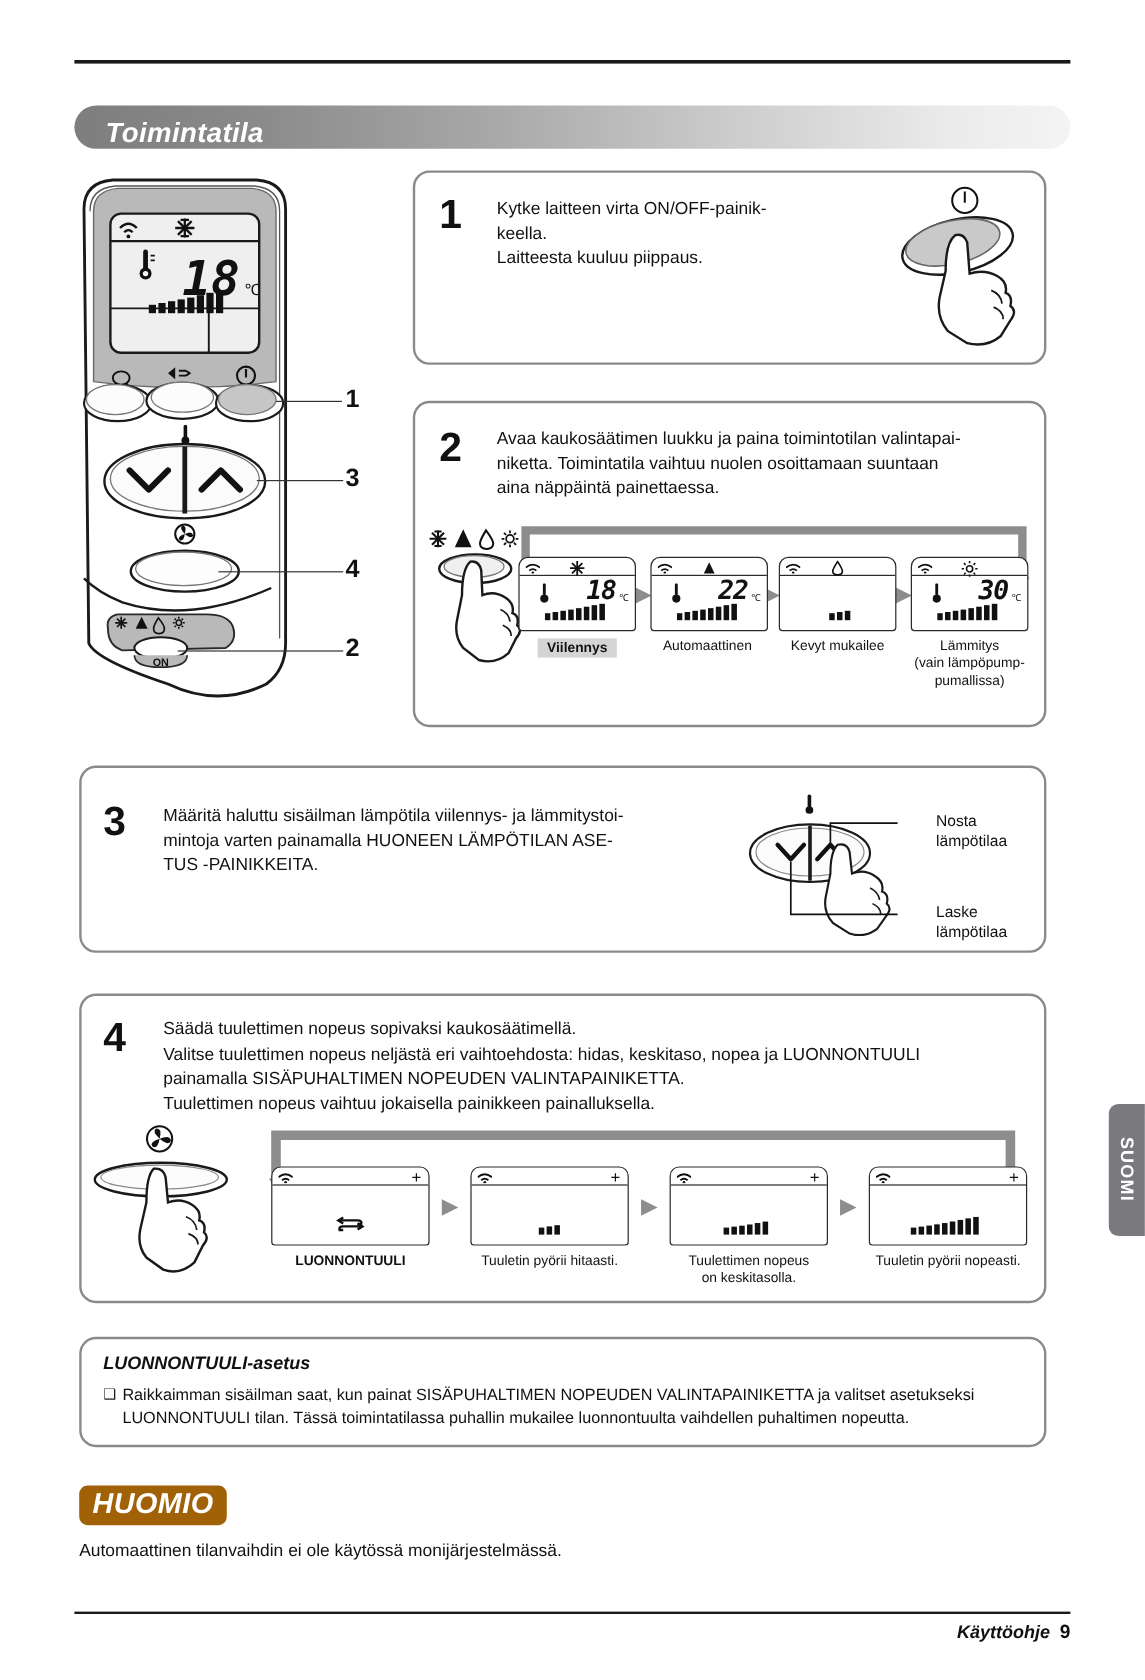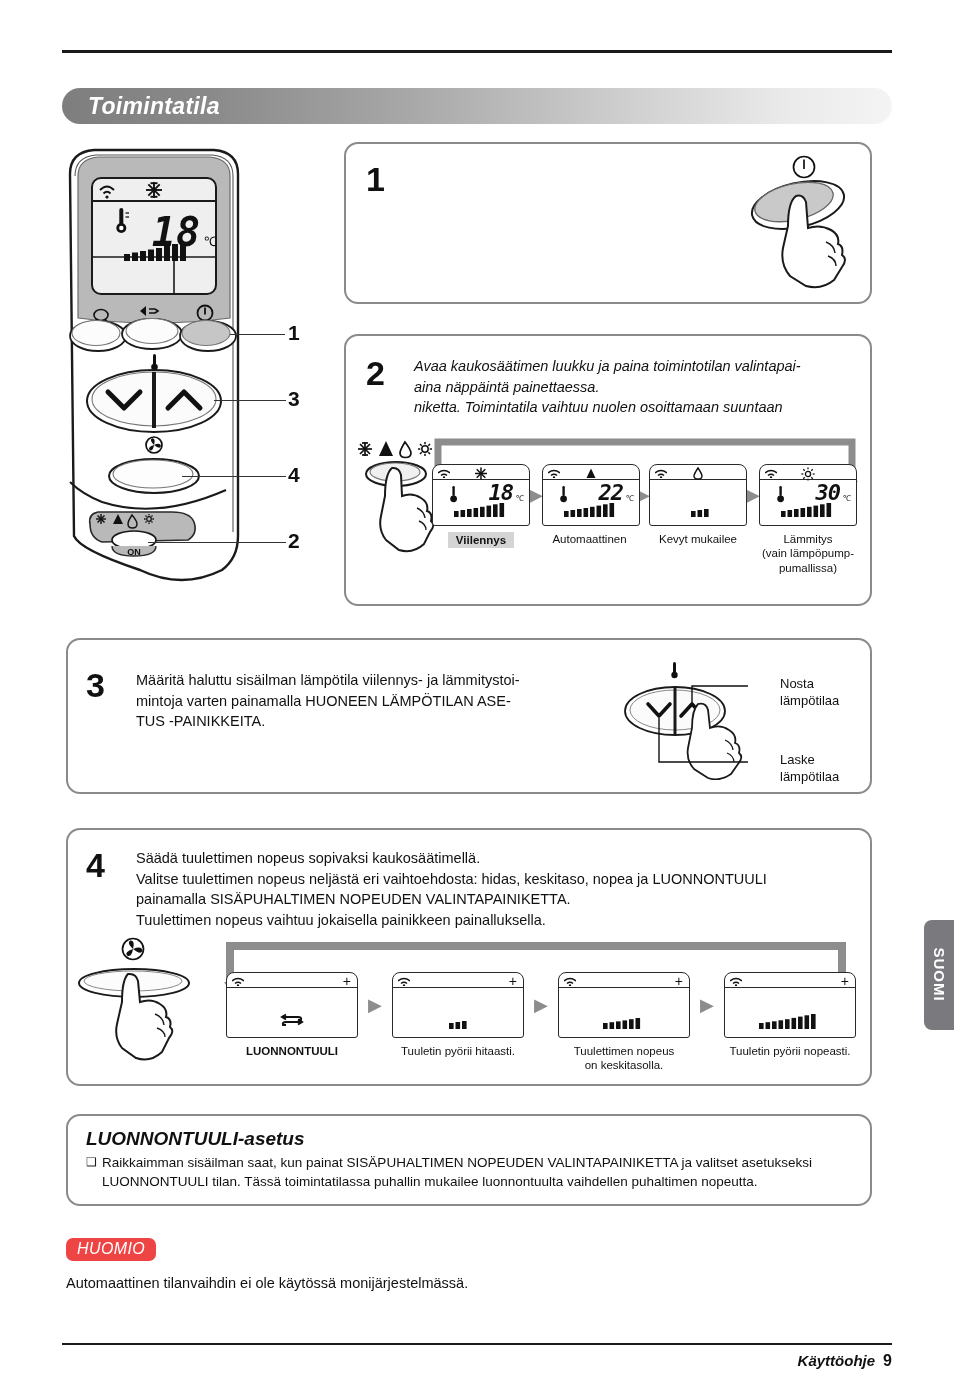--- a/index.html
+++ b/index.html
@@ -34,21 +34,21 @@
     border-top: 3px solid #1a1a1a;
   }
 
   
   .title-bar {
     position: absolute;
     left: 62px; top: 88px;
     width: 830px; height: 36px;
     border-radius: 18px;
     background: linear-gradient(to right, #7e7e7e 0%, #8a8a8a 18%, #a8a8a8 42%, #cfcfcf 68%, #ebebeb 88%, #f4f4f4 100%);
-    display: flex; align-items: center;
+    display: flex; align-items: flex-end;
   }
   .title-text {
     color: #ffffff;
     font-style: italic;
     font-weight: bold;
     font-size: 23px;
     padding-left: 26px;
     letter-spacing: .3px;
   }
 
@@ -138,32 +138,32 @@
   .callout-line {
     position: absolute;
     border-top: 1.6px solid #333;
   }
 
   
   .note-text { font-size: 13px; color: #111; line-height: 1.3; }
 
   
   .tip-title {
-    font-weight: bold; font-style: italic; font-size: 19px; color: #111;
+    font-weight: bold; font-style: italic; font-size: 15px; color: #111;
   }
   .tip-body { font-size: 13.5px; line-height: 1.38; color:#111; }
 
   
   .huomio-badge {
     display: inline-block;
-    background: #ef4444;
+    background: #a16207;
     color: #fff;
-    font-weight: normal;
+    font-weight: bold;
     font-style: italic;
-    font-size: 16px;
+    font-size: 24px;
     border-radius: 7px;
     padding: 2px 11px 3px 11px;
     letter-spacing: .4px;
   }
   .huomio-text { font-size: 14.5px; color: #111; margin-top: 14px; }
 
   
   .suomi-tab {
     position: absolute;
     right: 0px; top: 920px;
@@ -345,42 +345,47 @@
   <div class="callout-line" style="left:86px;  top:404px; width:138px;"></div>
 
   <div class="callout" style="left:226px; top:183px;">1</div>
   <div class="callout" style="left:226px; top:249px;">3</div>
   <div class="callout" style="left:226px; top:325px;">4</div>
   <div class="callout" style="left:226px; top:391px;">2</div>
 </div>
 
 <div class="card" style="left:344px; top:142px; width:528px; height:162px;">
   <div class="step-num" style="left:20px; top:18px;">1</div>
+  <div class="step-body" style="left:68px; top:20px; width:300px;">
+    <div>Kytke laitteen virta ON/OFF-painik-</div>
+    <div>keella.</div>
+    <div>Laitteesta kuuluu piippaus.</div>
+  </div>
 
   <svg class="hand" style="position:absolute; left:390px; top:8px;" width="130" height="140" viewBox="0 0 130 140">
     <g transform="translate(57,4)">
       <circle cx="11" cy="11" r="10.5" fill="none" stroke="#111" stroke-width="1.7"></circle>
       <line x1="11" y1="3.5" x2="11" y2="13" stroke="#111" stroke-width="1.7"></line>
     </g>
     <ellipse cx="62" cy="53" rx="47" ry="22" fill="#fff" stroke="#1a1a1a" stroke-width="2" transform="rotate(-13 62 53)"></ellipse>
     <ellipse cx="58" cy="50" rx="40" ry="18" fill="#c9c9c9" stroke="#666" stroke-width="1.3" transform="rotate(-13 58 50)"></ellipse>
     <path d="M60 44 Q67 42 70 50 L72 76 Q84 72 95 78 Q104 83 102 92
              Q108 94 106 103 Q112 107 106 115 L98 128 Q86 138 70 134
              L54 124 Q44 112 47 96 L52 74 Q52 50 60 44 Z" fill="#fff" stroke="#1a1a1a" stroke-width="2"></path>
     <path d="M90 90 Q98 93 99 101" fill="none" stroke="#1a1a1a" stroke-width="1.5"></path>
     <path d="M92 104 Q100 107 100 114" fill="none" stroke="#1a1a1a" stroke-width="1.5"></path>
   </svg>
 </div>
 
 <div class="card" style="left:344px; top:334px; width:528px; height:272px;">
   <div class="step-num" style="left:20px; top:20px;">2</div>
-  <div class="step-body" style="left:68px; top:20px; width:440px;font-style:italic;">
+  <div class="step-body" style="left:68px; top:20px; width:440px;">
     <div>Avaa kaukosäätimen luukku ja paina toimintotilan valintapai-</div>
+    <div>niketta. Toimintatila vaihtuu nuolen osoittamaan suuntaan</div>
     <div>aina näppäintä painettaessa.</div>
-    <div>niketta. Toimintatila vaihtuu nuolen osoittamaan suuntaan</div>
   </div>
 
   <svg style="position:absolute; left:6px; top:102px;" width="108" height="126" viewBox="0 0 108 126">
     <g stroke="#111" stroke-width="1.7" fill="none" transform="translate(6,4)">
       <line x1="7" y1="0" x2="7" y2="14"></line>
         <line x1="0" y1="7" x2="14" y2="7"></line>
       <line x1="2" y1="2" x2="12" y2="12"></line>
         <line x1="12" y1="2" x2="2" y2="12"></line>
       <line x1="4" y1="1" x2="10" y2="1"></line>
         <line x1="4" y1="13" x2="10" y2="13"></line>

